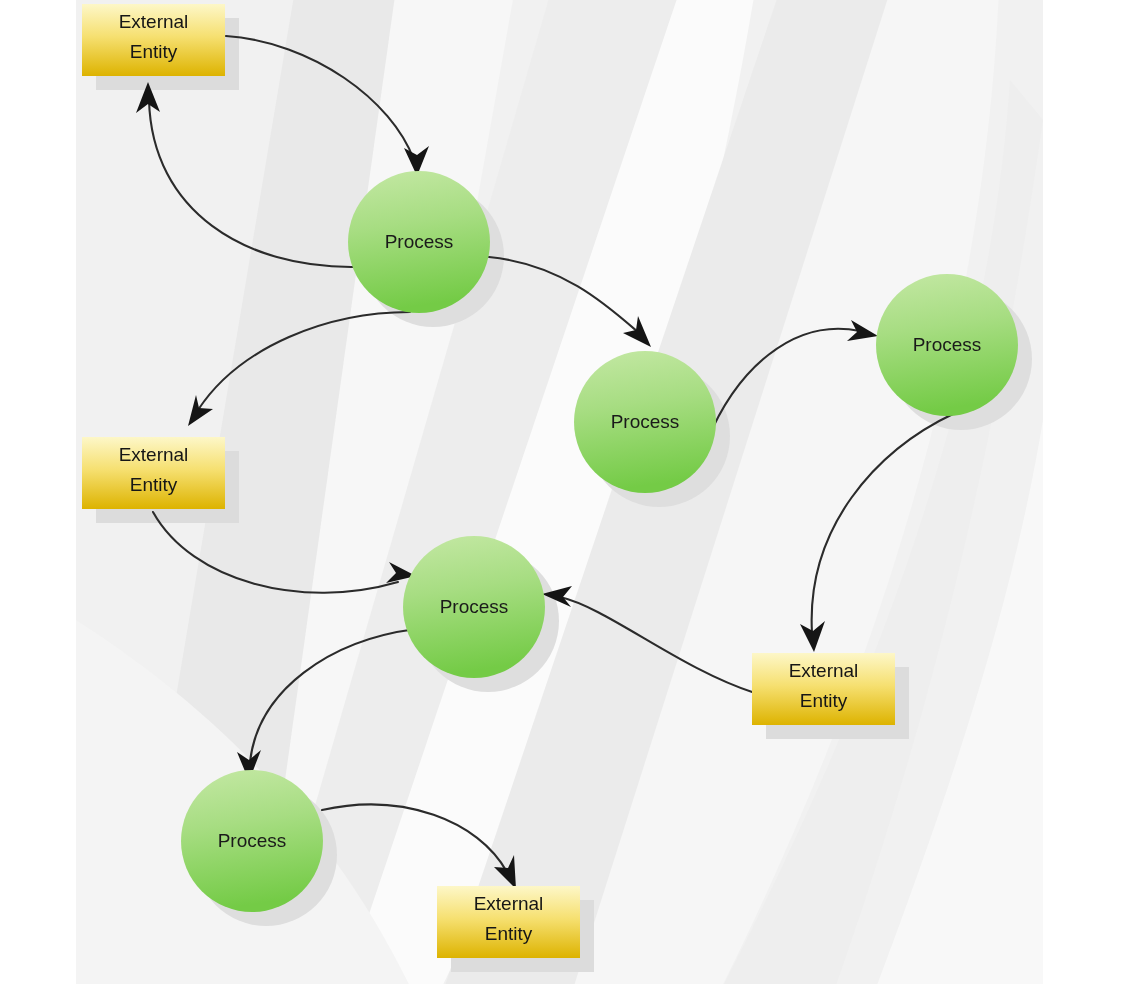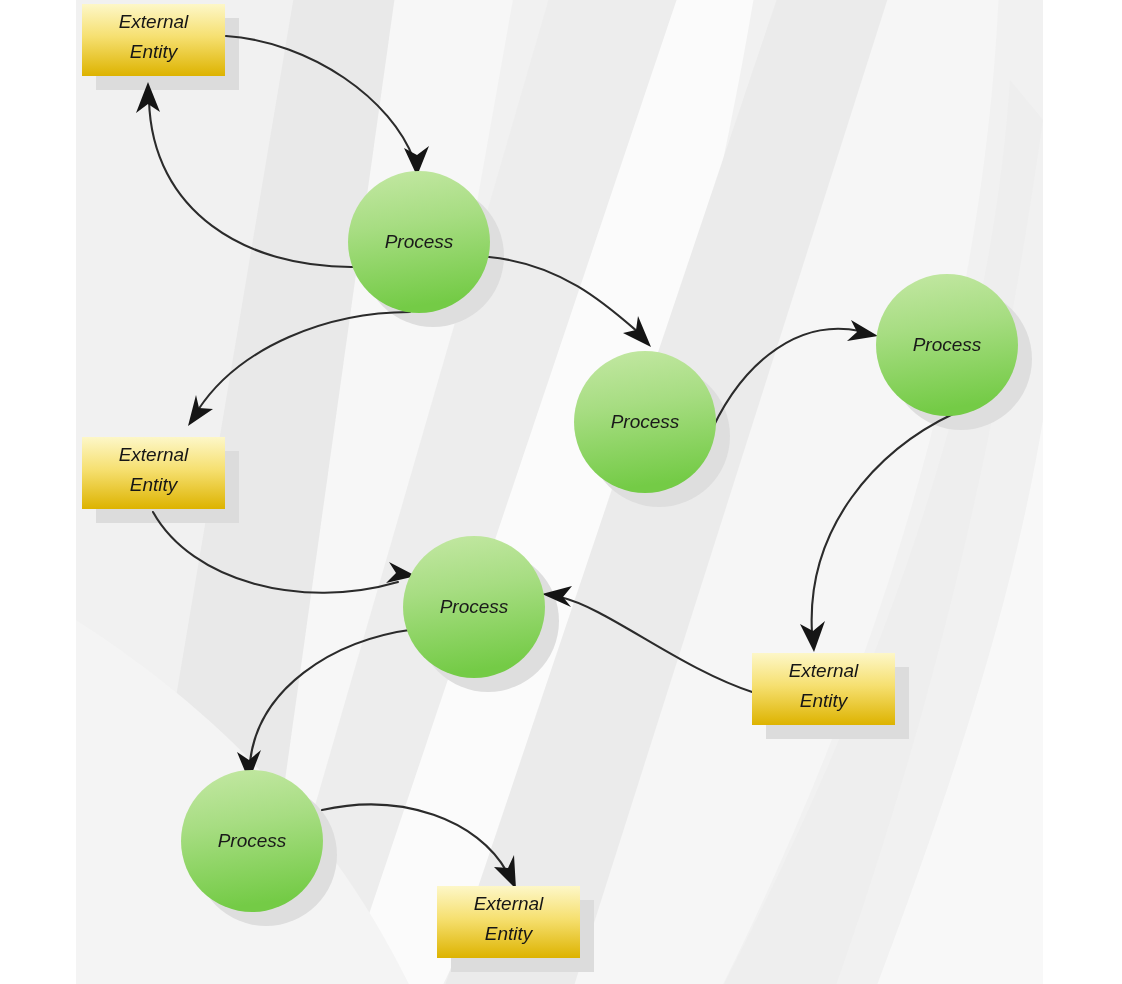--- a/index.html
+++ b/index.html
@@ -11,21 +11,20 @@
     width: 1122px;
     height: 984px;
     overflow: hidden;
     font-family: "Liberation Sans", sans-serif;
   }
   #canvas-wrap {
     position: relative;
     width: 1122px;
     height: 984px;
     background: #ffffff;
-    font-style: italic;
   }
   svg#diagram {
     display: block;
     width: 1122px;
     height: 984px;
   }
   .node-label {
     font-family: "Liberation Sans", sans-serif;
     font-size: 19px;
     fill: #1a1a1a;

